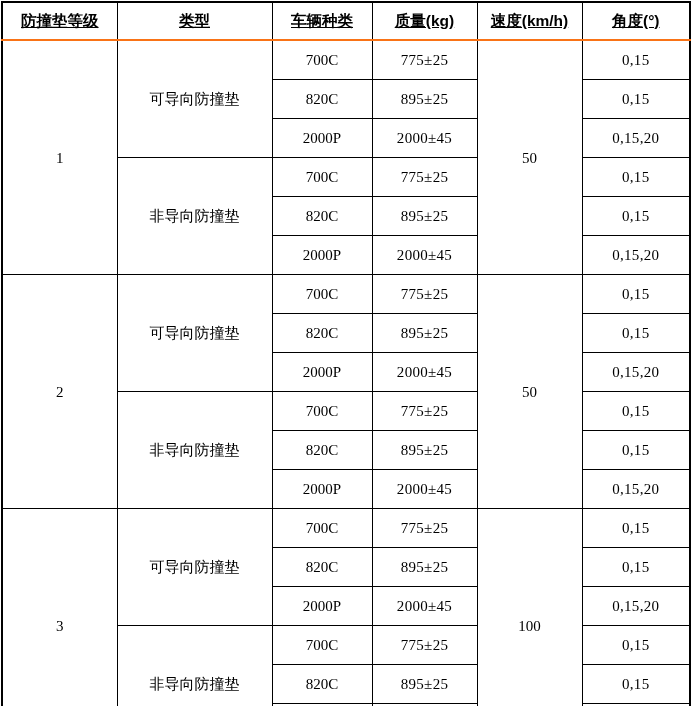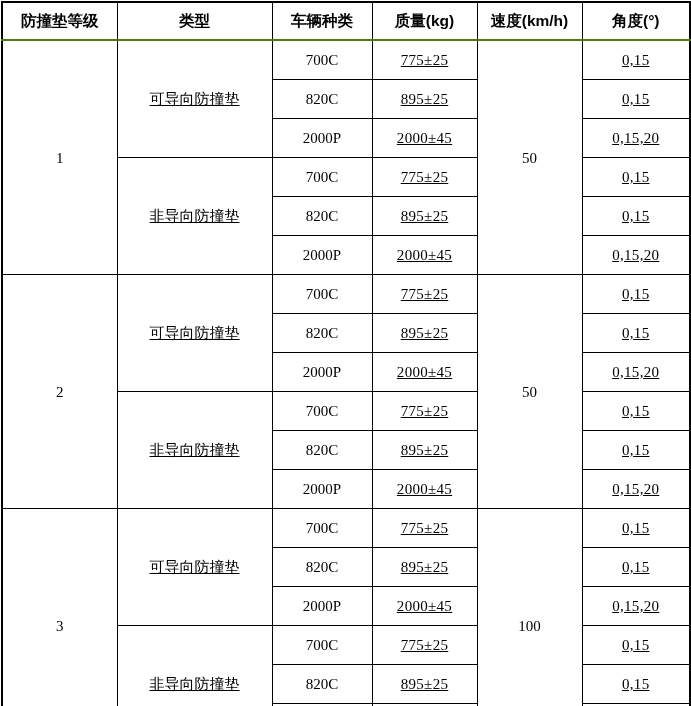--- a/index.html
+++ b/index.html
@@ -27,21 +27,22 @@
     font-weight: normal;
     font-size: 15px;
     padding: 0;
     height: 38px;
     line-height: 1.2;
   }
   #spec-table thead th {
     font-weight: bold;
     font-size: 15.5px;
     height: 36px;
-    border-bottom: 2px solid #4d7c0f;
+    border-bottom: 2px solid #f97316;
+    text-decoration: underline;
   }
   .col-grade { width: 115px; }
   .col-type  { width: 155px; }
   .col-veh   { width: 100px; }
   .col-mass  { width: 105px; }
   .col-speed { width: 105px; }
   .col-angle { width: 108px; }
 
   td.grade-cell {
     border-top: 2px solid #000;
@@ -55,28 +56,26 @@
   }
   tr.group-start td {
     border-top: 2px solid #000;
   }
   tr.group-end td {
     border-bottom: 2px solid #000;
   }
   td.type-cell {
     font-weight: bold;
     font-size: 15px;
-    text-decoration: underline;
   }
   td.veh-cell, td.mass-cell, td.angle-cell {
     font-family: "Liberation Serif", "DejaVu Serif", serif;
   }
   td.mass-cell, td.angle-cell {
     letter-spacing: 0.3px;
-    text-decoration: underline;
   }
   thead th.header-cell {
     font-family: "Liberation Sans", sans-serif;
   }
 </style>
 </head>
 <body>
 
 <table id="spec-table">
   <colgroup>

